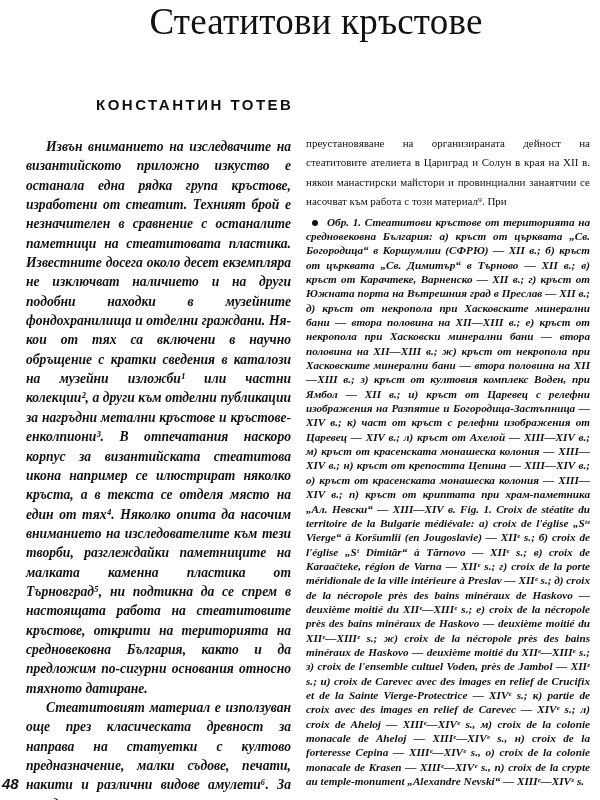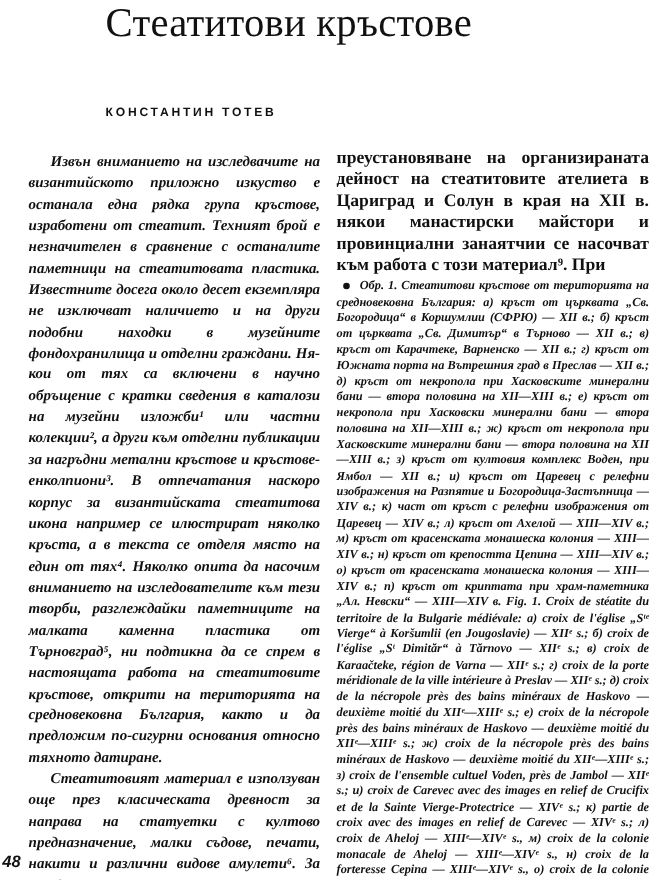--- a/index.html
+++ b/index.html
@@ -1,27 +1,27 @@
 <!DOCTYPE html>
 <html><head>
 <meta charset="utf-8">
 <style>
   html, body { margin: 0; padding: 0; background: #ffffff; }
   body { width: 600px; height: 800px; position: relative; overflow: hidden;
          font-family: "Liberation Serif", "DejaVu Serif", serif; color: #111; }
   .title { position: absolute; left: 96px; top: 2px; width: 440px;
            font-size: 37px; line-height: 40px; letter-spacing: 0.2px; font-weight: normal; }
-  .title div { white-space: nowrap; }
-  .author { position: absolute; left: 96px; top: 96px; font-size: 11px;
+  .title div { white-space: nowrap; text-align: center; }
+  .author { position: absolute; left: 96px; top: 96px; font-size: 15px;
             font-weight: bold; letter-spacing: 2.5px; font-family: "Liberation Sans", "DejaVu Sans", sans-serif; }
   .col-left { position: absolute; left: 26px; top: 137px; width: 265px;
               font-size: 13.6px; line-height: 19.35px; font-weight: bold; text-align: justify; }
   .col-left p { margin: 0; text-indent: 20px; font-style: italic; }
   .col-right { position: absolute; left: 306px; top: 134px; width: 284px; }
-  .col-right .body-text { font-size: 16px; line-height: 19.4px; font-weight: bold; text-align: justify; margin: 0; }
+  .col-right .body-text { font-size: 11px; line-height: 19.4px; font-weight: normal; text-align: justify; margin: 0; }
   .caption { margin: 3px 0 0 0; font-size: 11.2px; line-height: 14.35px; font-style: italic;
              font-weight: bold; text-align: justify; }
   .bullet { display: inline-block; width: 6px; height: 6px; background: #111; border-radius: 50%;
             margin: 0 9px 1px 6px; vertical-align: middle; }
   .page-num { position: absolute; left: 2px; top: 775px; font-size: 15px; font-weight: bold;
               font-family: "Liberation Sans", "DejaVu Sans", sans-serif; font-style: italic; }
 </style>
 </head>
 <body>
 

